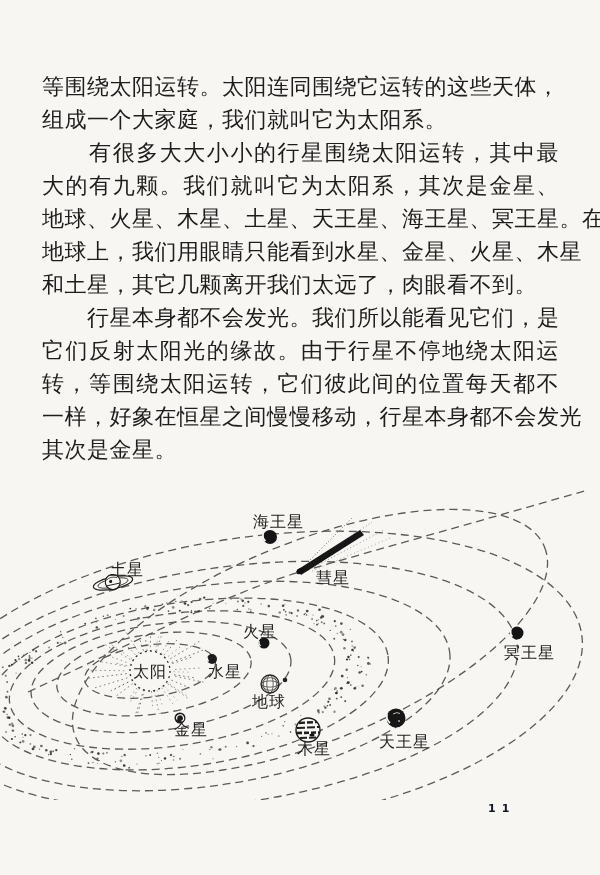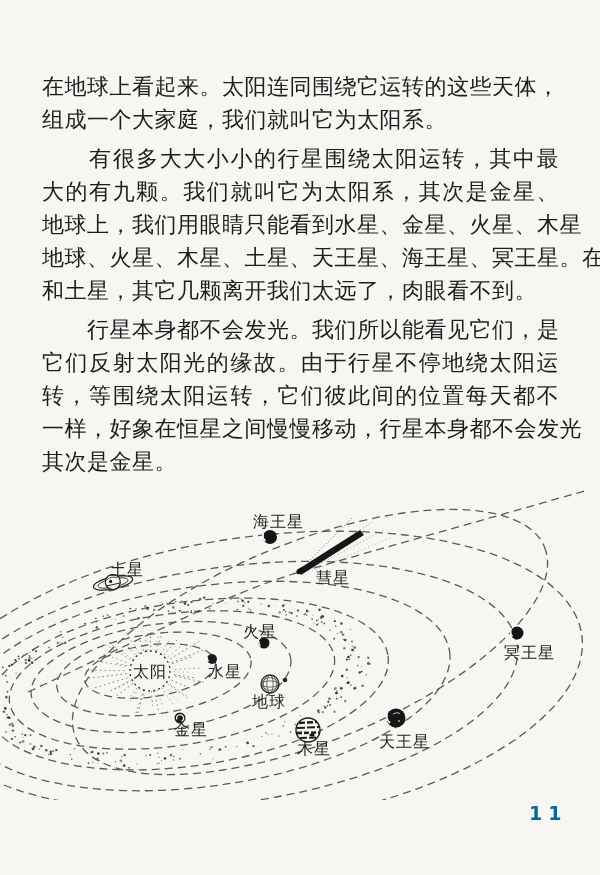--- a/index.html
+++ b/index.html
@@ -7,50 +7,50 @@
     position:relative;width:600px;height:875px;margin:0 auto;
     background:#f7f6f2;overflow:hidden;
     font-family:"Liberation Serif","DejaVu Serif",serif;
     color:#1d1d1d;
   }
   .text-block{
     position:absolute;left:42px;top:70px;width:517px;
     font-size:22px;line-height:33px;letter-spacing:.5px;
   }
   .para{margin:0;}
-  .para + .para{margin-top:6px;}
+  .para + .para{}
   .line{text-align:justify;text-align-last:justify;white-space:nowrap;}
   .line.end{text-align:right;text-align-last:left;white-space:normal;}
   .diagram{position:absolute;left:0;top:480px;width:600px;height:320px;text-decoration:underline;}
   .diagram svg{display:block;}
   .diagram text{
     font-family:"Liberation Serif","DejaVu Serif",serif;
     font-size:16px;fill:#222;letter-spacing:1px;
   }
   .page-number{
     position:absolute;left:488px;top:802px;
     font-family:"DejaVu Sans","Liberation Sans",sans-serif;
-    font-size:19px;font-weight:bold;letter-spacing:6px;color:#0369a1;margin-left:41px;
+    font-size:11px;font-weight:bold;letter-spacing:6px;color:#0f172a;
   }
 </style>
 </head>
 <body>
 
 <div class="page">
 
   <div class="text-block">
     <div class="para">
-      <div class="line">在地球上看起来。太阳连同围绕它运转的这些天体，</div>
+      <div class="line">等围绕太阳运转。太阳连同围绕它运转的这些天体，</div>
       <div class="line end">组成一个大家庭，我们就叫它为太阳系。</div>
     </div>
     <div class="para">
       <div class="line">　　有很多大大小小的行星围绕太阳运转，其中最</div>
       <div class="line">大的有九颗。我们就叫它为太阳系，其次是金星、</div>
+      <div class="line">地球、火星、木星、土星、天王星、海王星、冥王星。在</div>
       <div class="line">地球上，我们用眼睛只能看到水星、金星、火星、木星</div>
-      <div class="line">地球、火星、木星、土星、天王星、海王星、冥王星。在</div>
       <div class="line end">和土星，其它几颗离开我们太远了，肉眼看不到。</div>
     </div>
     <div class="para">
       <div class="line">　　行星本身都不会发光。我们所以能看见它们，是</div>
       <div class="line">它们反射太阳光的缘故。由于行星不停地绕太阳运</div>
       <div class="line">转，等围绕太阳运转，它们彼此间的位置每天都不</div>
       <div class="line">一样，好象在恒星之间慢慢移动，行星本身都不会发光</div>
       <div class="line end">其次是金星。</div>
     </div>
   </div>

